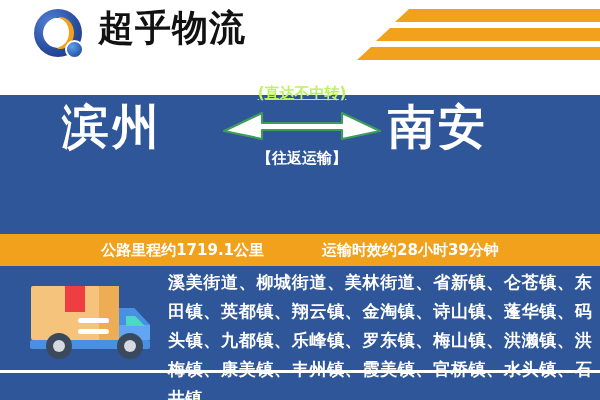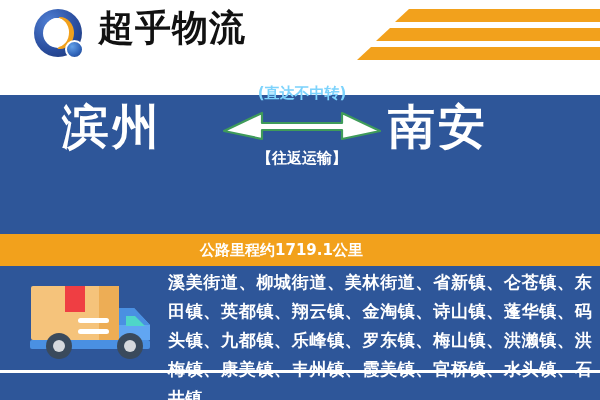--- a/index.html
+++ b/index.html
@@ -129,24 +129,25 @@
 
   .mid {
     position: absolute;
     left: 222px; top: 28px;
     width: 160px;
     text-align: center;
   }
   .mid-top {
     font-size: 15px;
     font-weight: bold;
-    color: #7dd3fc;
+    color: #bef264;
     font-family: "DejaVu Sans", "Liberation Sans", sans-serif;
     letter-spacing: 0px;
     white-space: nowrap;
+    text-decoration: underline;
   }
   .arrow-wrap {
     position: relative;
     width: 160px; height: 36px;
     margin-top: 6px;
   }
   .mid-bottom {
     font-size: 15px;
     font-weight: bold;
     color: #ffffff;
@@ -236,20 +237,21 @@
       </div>
       <div class="mid-bottom">【往返运输】</div>
     </div>
 
     <div class="city dest">南安</div>
   </div>
 
   <div class="infobar">
     <span>公路里程约1719.1公里</span>
     <span class="gap"></span>
+    <span>运输时效约28小时39分钟</span>
   </div>
 
   <div class="bottom">
     <div class="truck">
       <svg width="132" height="86" viewBox="0 0 132 86">
 
         <rect x="4" y="62" width="120" height="9" rx="2" fill="#4a90e2"></rect>
 
         <path d="M92 30 h16 l16 17 v15 h-32 z" fill="#61a6f2"></path>
         <path d="M92 30 h16 l16 17 h-32 z" fill="#4a90e2"></path>

